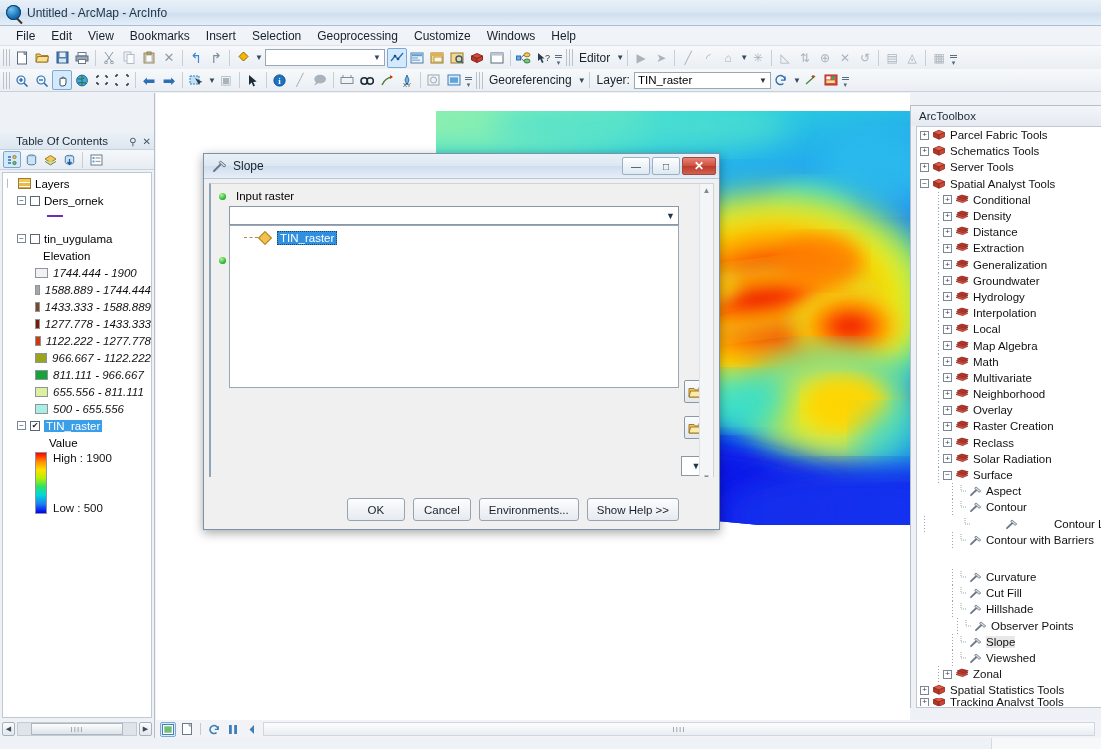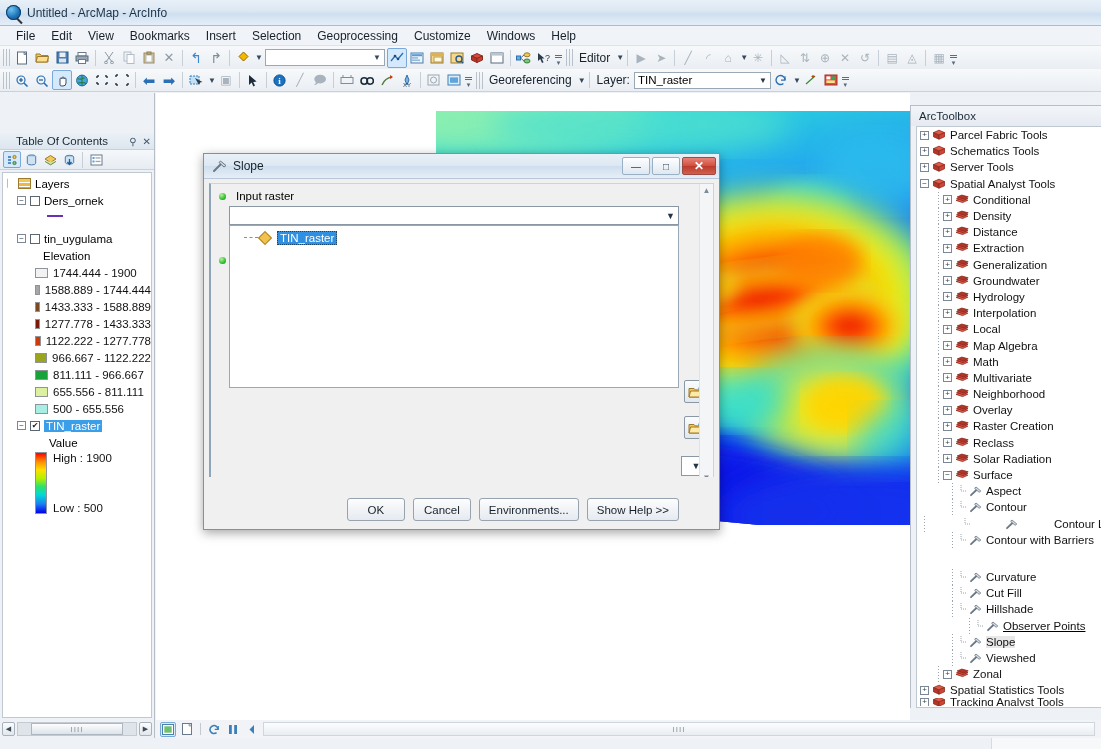--- a/index.html
+++ b/index.html
@@ -112,21 +112,21 @@
   }
   .layers-ico{
     width:13px;height:11px;margin-right:4px;
     background:linear-gradient(to bottom,#f0c95a 0 3px,#fff 3px 4px,#e8b94b 4px 7px,#fff 7px 8px,#d9a63c 8px 11px);
     border:1px solid #9c7b2c;
   }
   .bold{font-weight:normal;}
   .swatch{width:13px;height:10px;border:1px solid #8d949b;margin-right:5px;display:inline-block;}
   .legend-label{font-size:11.5px;color:#111;}
   .indent1{padding-left:14px;}
-  .indent2{padding-left:28px;}
+  .indent2{padding-left:28px;font-style:italic;}
   .indent3{padding-left:40px;}
   .sel-hl{background:#3a9ee8;color:#fff;padding:0 2px;}
   .line-sym{width:16px;height:0;border-top:2px solid #6a2fb5;margin-left:42px;}
   .ramp{
     width:12px;height:62px;border:1px solid #8d949b;
     background:linear-gradient(to bottom,#ff0000 0%,#ff8a00 14%,#ffe000 28%,#b6f000 42%,#2ee06a 56%,#00d8d8 70%,#1e7ff0 85%,#0000ee 100%);
   }
 
   
   .map{
@@ -1206,21 +1206,21 @@
             </svg>
           </span>
           <span class="tool-ico">
             <svg width="13" height="12">
               <path d="M2 10.2 L7.4 5" stroke="#6b7785" stroke-width="1.8" stroke-linecap="round"></path>
               <path d="M7 2 L11.8 6 L10.1 7.3 L5.6 3.3 Z" fill="#d5dee6" stroke="#66727f" stroke-width=".8"></path>
             </svg>
           </span>
           <span class="atb-label">Hillshade</span>
         </div>
-        <div class="arow" style="padding-left: 48px; text-decoration: underline;">
+        <div class="arow" style="padding-left: 36px;">
           <span class="dashline"></span>
           <span class="aexp blank">
             <svg width="9" height="12">
               <path d="M4 0 v6 h5" stroke="#9aa4ae" fill="none" stroke-dasharray="1 1"></path>
             </svg>
           </span>
           <span class="tool-ico">
             <svg width="13" height="12">
               <path d="M2 10.2 L7.4 5" stroke="#6b7785" stroke-width="1.8" stroke-linecap="round"></path>
               <path d="M7 2 L11.8 6 L10.1 7.3 L5.6 3.3 Z" fill="#d5dee6" stroke="#66727f" stroke-width=".8"></path>

